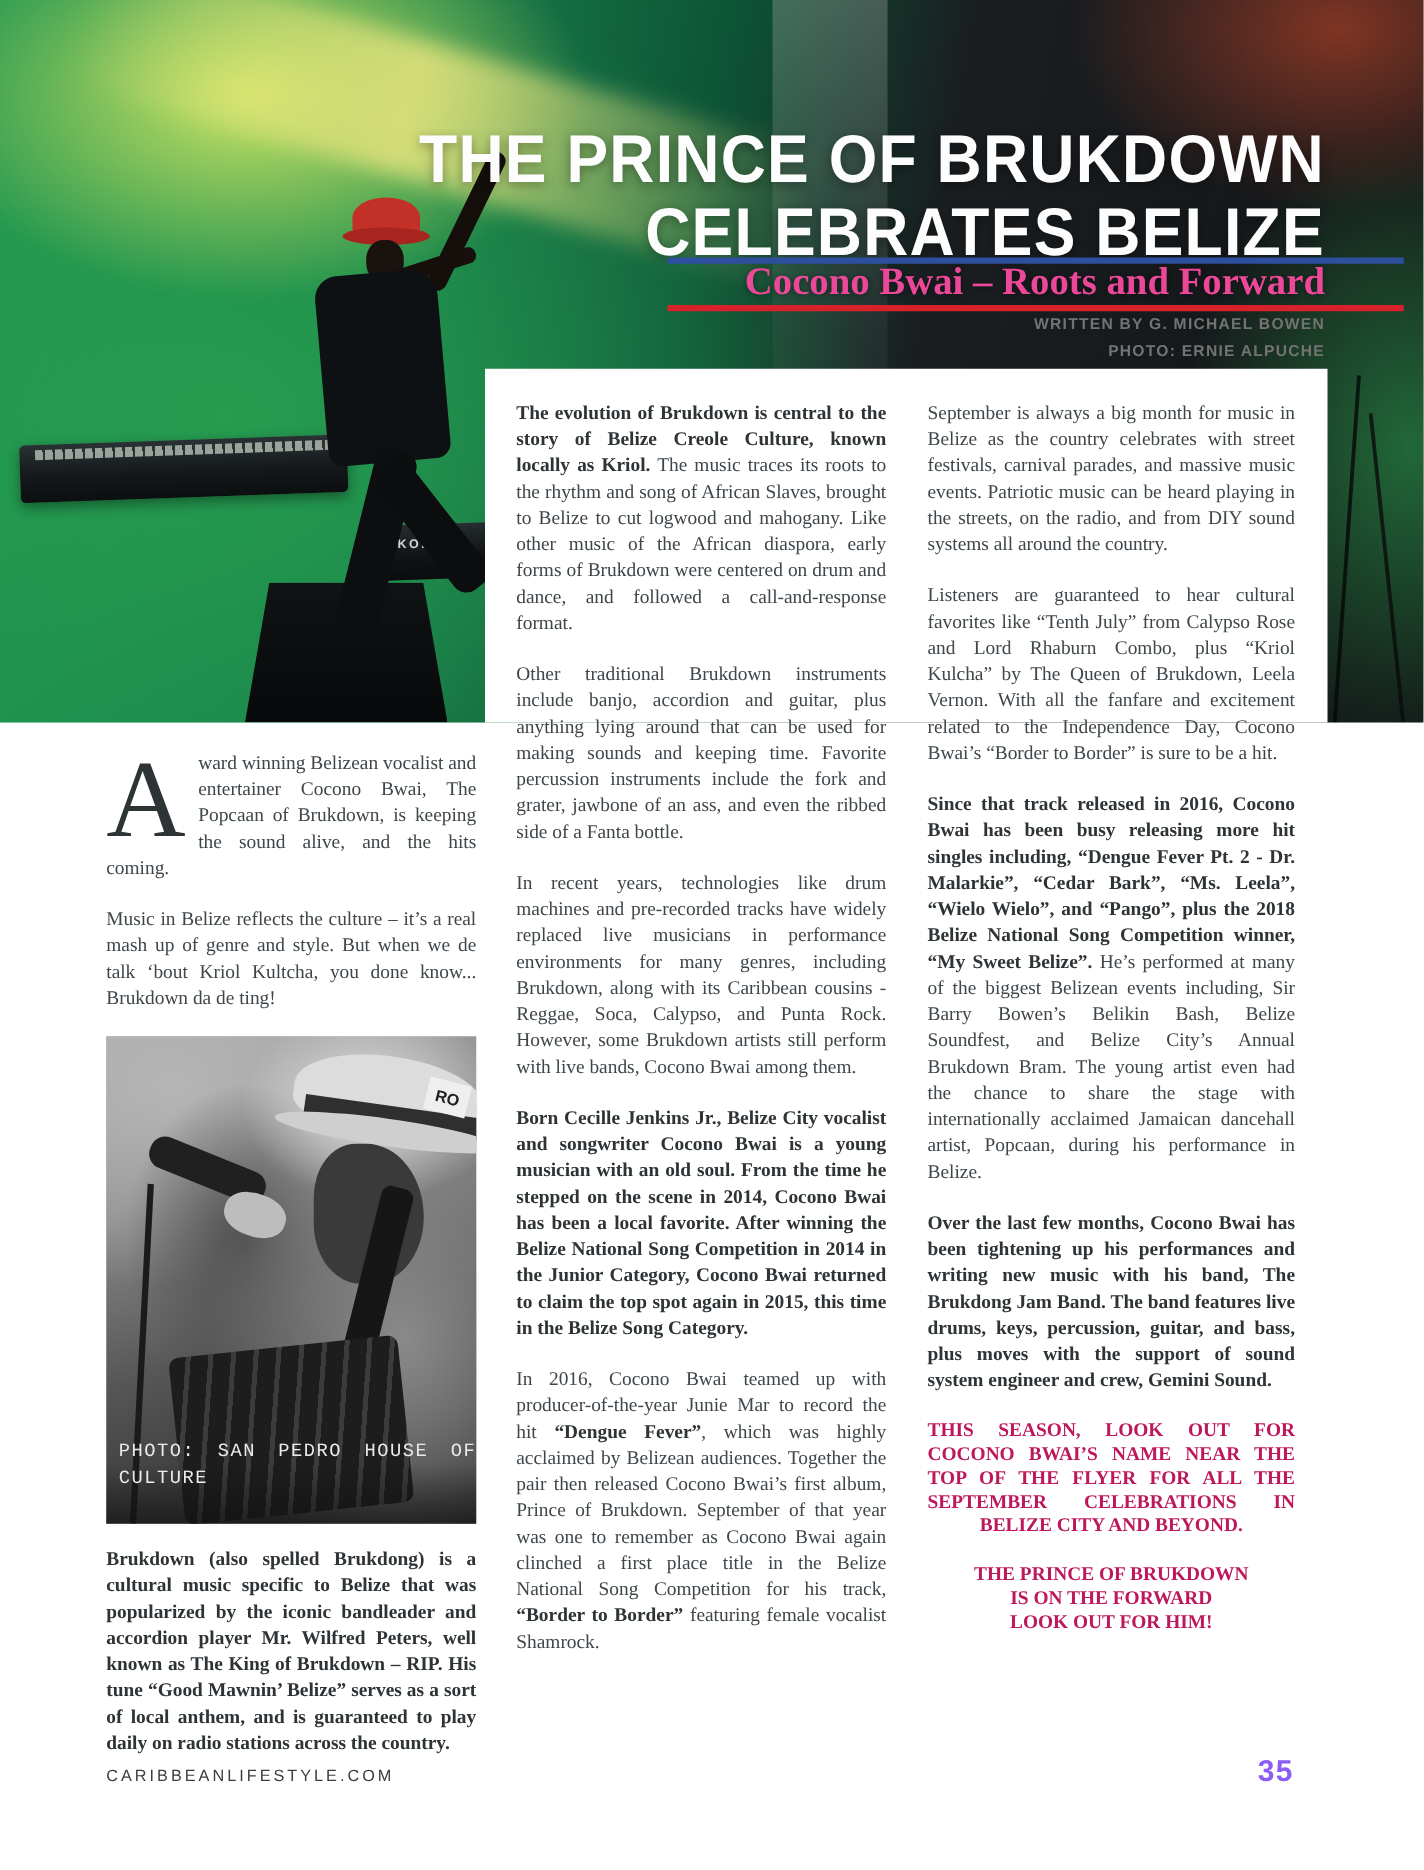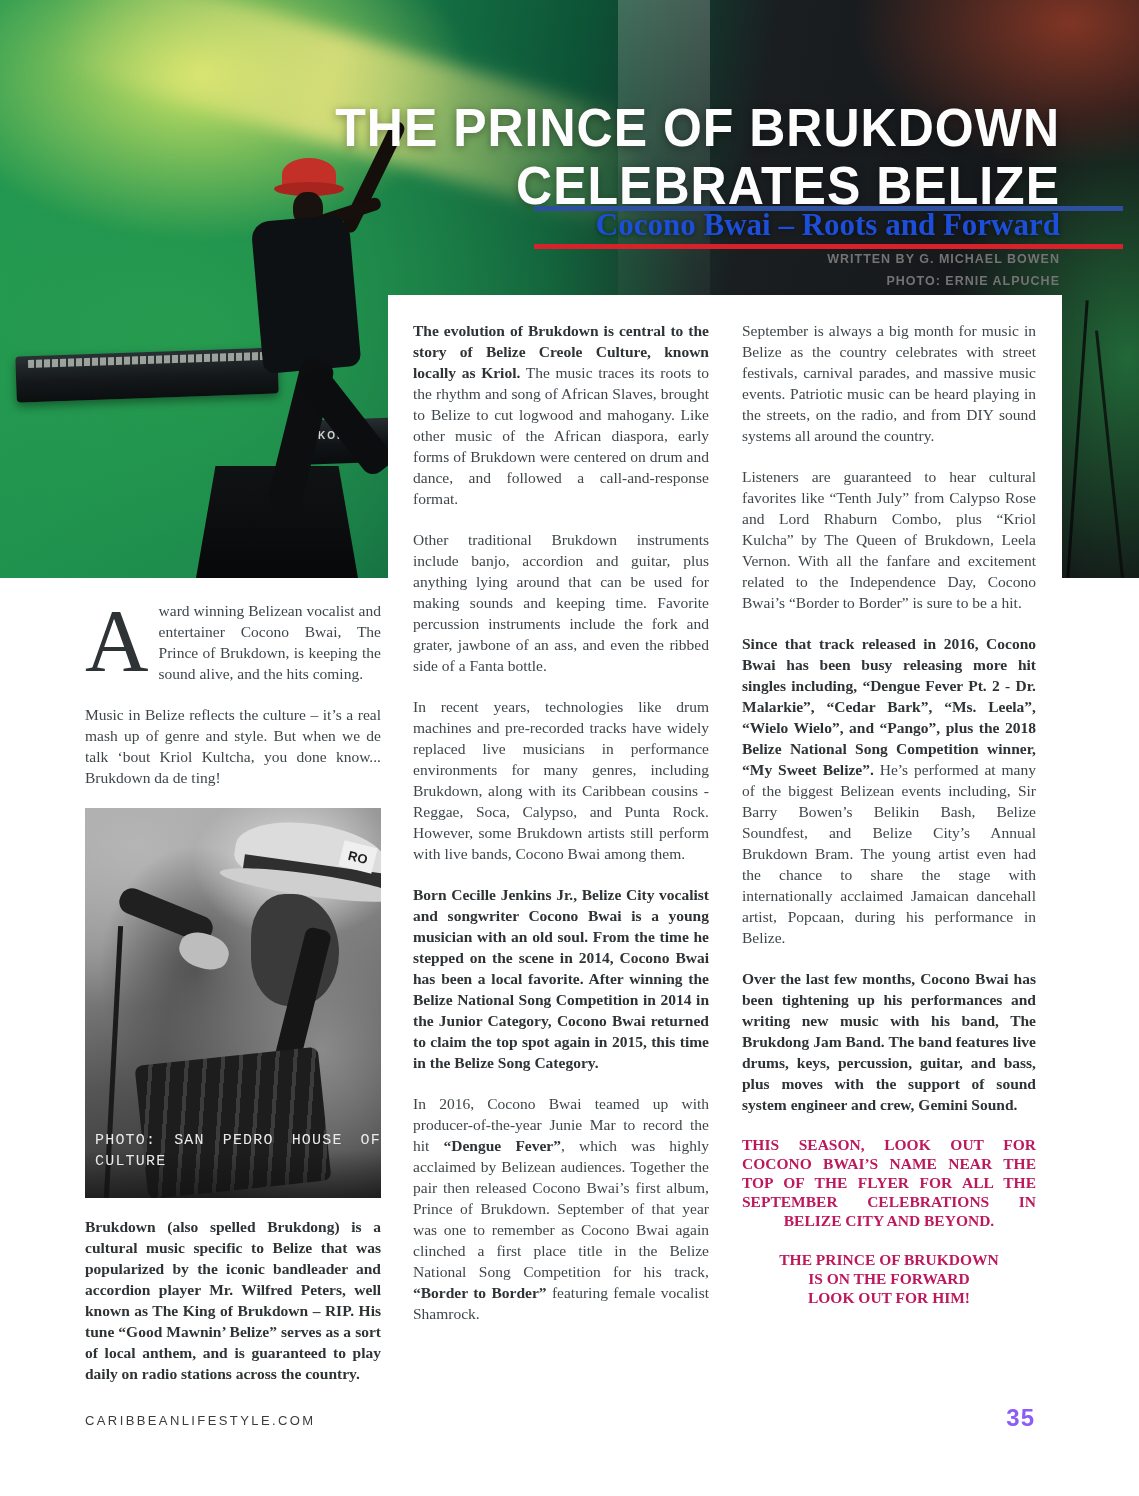--- a/index.html
+++ b/index.html
@@ -60,21 +60,21 @@
     position:absolute; top:98px; right:79px; z-index:6; text-align:right;
     color:#fdfdfd; font-family:"Liberation Sans", sans-serif; font-weight:800;
     font-size:50px; line-height:54px; letter-spacing:1px;
     transform:scaleY(1.08); transform-origin:top right;
     text-shadow:0 2px 8px rgba(0,0,0,.35);
   }
   .rule { position:absolute; left:534px; width:589px; height:5px; z-index:6; }
   .rule-blue { top:206px; background:#2d4f9e; }
   .rule-red  { top:244px; background:#d7222b; }
   .subtitle {
-    position:absolute; top:208px; right:79px; z-index:7; color:#1d4ed8;
+    position:absolute; top:208px; right:79px; z-index:7; color:#ec4899;
     font-family:"Liberation Serif", serif; font-weight:700; font-size:31px; line-height:34px;
     text-shadow:0 1px 5px rgba(0,0,0,.45);
   }
   .byline, .photo-credit {
     position:absolute; right:79px; z-index:7; color:#737373;
     font-family:"Liberation Sans", sans-serif; font-size:12.5px; font-weight:700; letter-spacing:1px;
   }
   .byline { top:252px; }
   .photo-credit { top:274px; }
 
@@ -168,21 +168,21 @@
     <div>THE PRINCE OF BRUKDOWN</div>
     <div>CELEBRATES BELIZE</div>
   </div>
   <div class="rule rule-blue"></div>
   <div class="subtitle">Cocono Bwai – Roots and Forward</div>
   <div class="rule rule-red"></div>
   <div class="byline">WRITTEN BY G. MICHAEL BOWEN</div>
   <div class="photo-credit">PHOTO: ERNIE ALPUCHE</div>
 
   <div class="col col-left">
-    <p><span class="dropcap">A</span><span>ward winning Belizean vocalist and entertainer Cocono Bwai, The Prince of Brukdown, is keeping the sound alive, and the hits coming.</span></p>
+    <p><span class="dropcap">A</span><span>ward winning Belizean vocalist and entertainer Cocono Bwai, The Popcaan of Brukdown, is keeping the sound alive, and the hits coming.</span></p>
     <p>Music in Belize reflects the culture – it’s a real mash up of genre and style. But when we de talk ‘bout Kriol Kultcha, you done know... Brukdown da de ting!</p>
     <div class="bw-photo">
       <div class="bw-hat"></div>
       <div class="bw-hat-band"></div>
       <div class="bw-hat-brim"></div>
       <div class="bw-hat-card">RO</div>
       <div class="bw-face"></div>
       <div class="bw-mic"></div>
       <div class="bw-stand"></div>
       <div class="bw-hand"></div>

